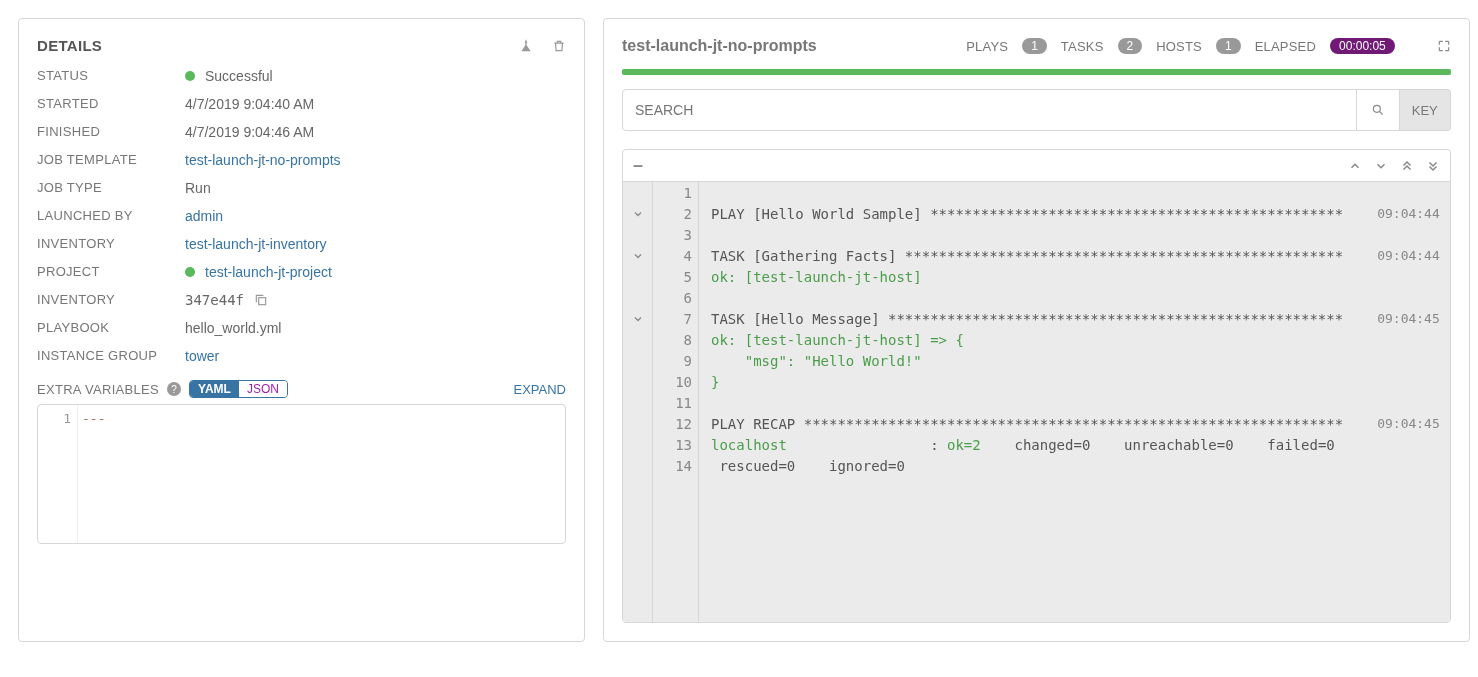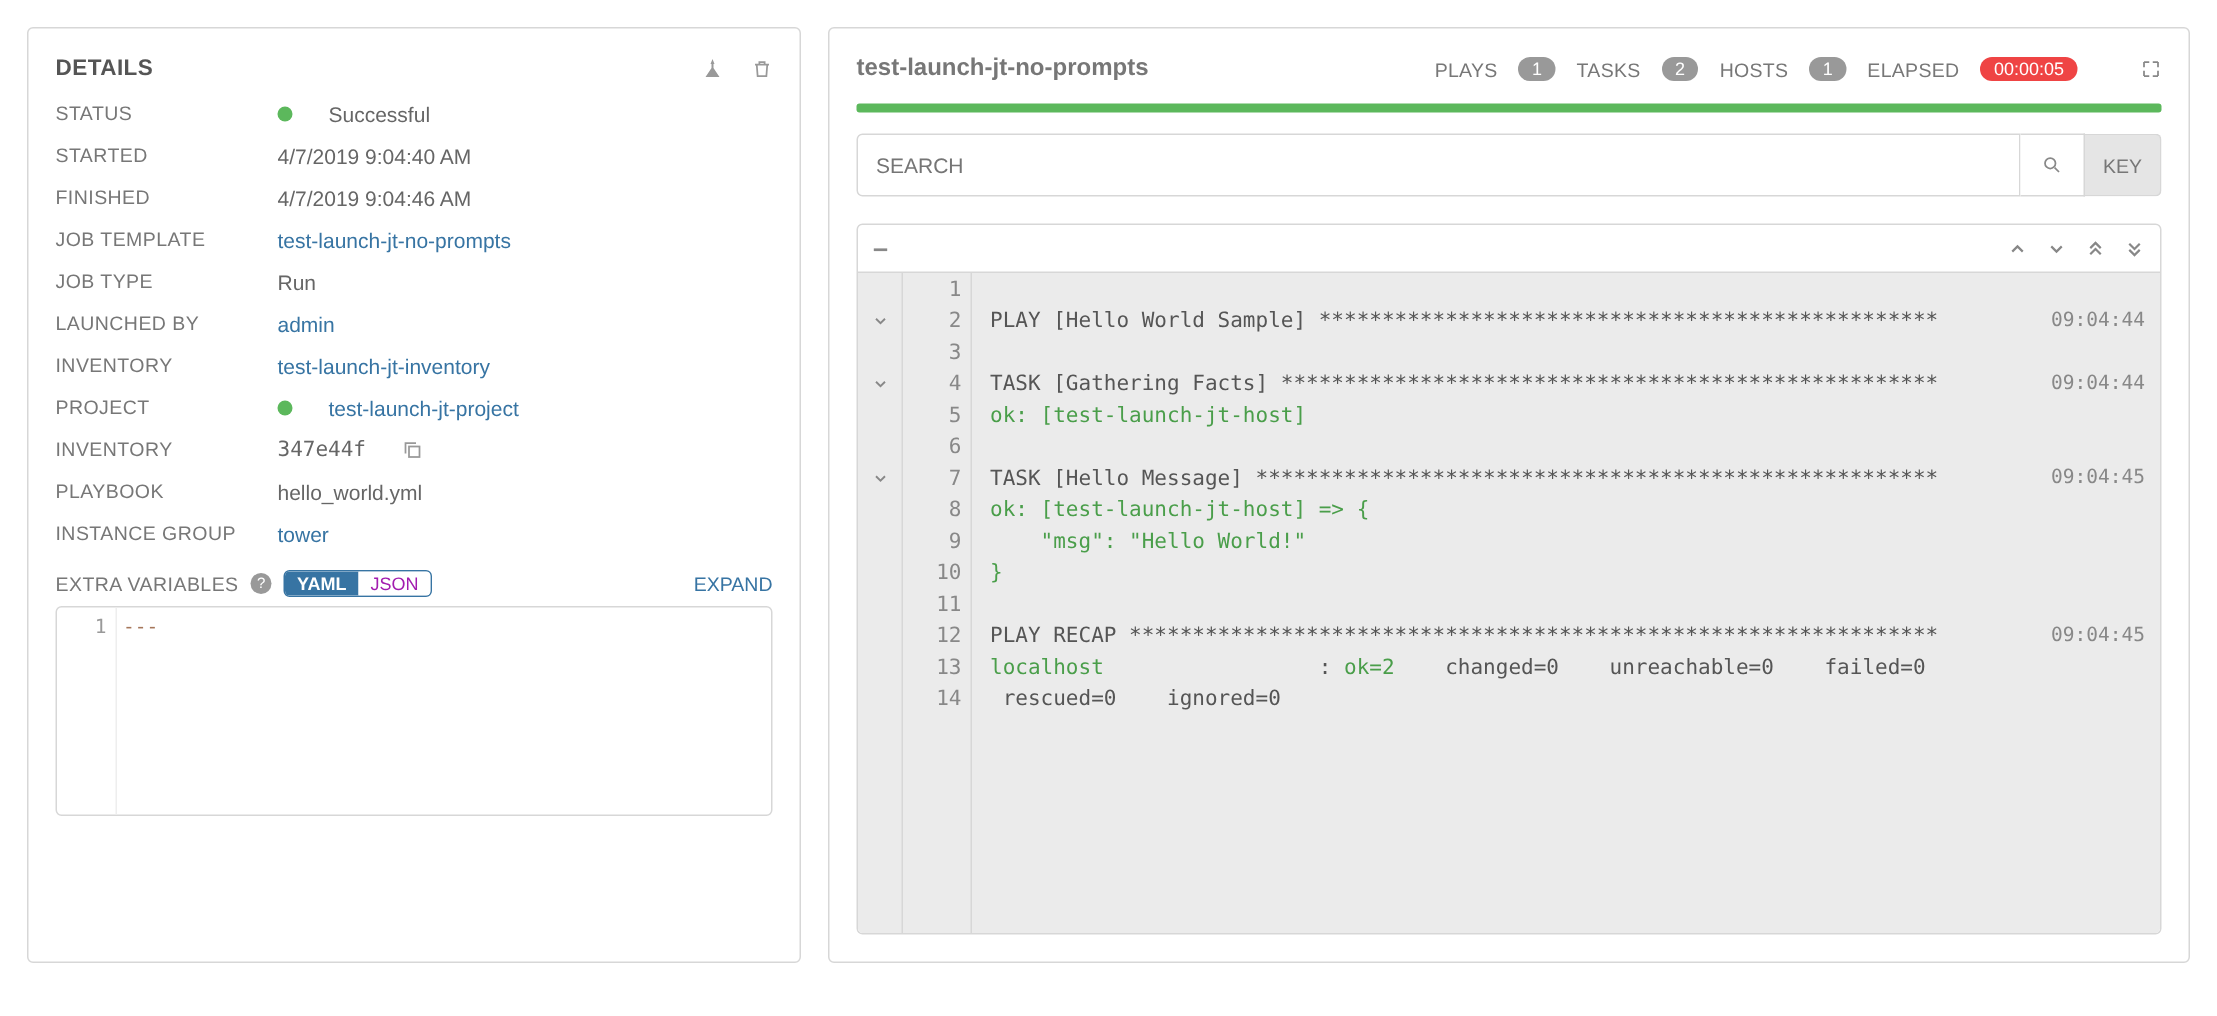--- a/index.html
+++ b/index.html
@@ -1,46 +1,46 @@
 <!DOCTYPE html>
 <html><head>
 <meta charset="utf-8">
 <style>
 * { box-sizing: border-box; margin: 0; padding: 0; }
 body { font-family: -apple-system, BlinkMacSystemFont, "Segoe UI", sans-serif; background: #fff; padding: 18px; display: flex; gap: 18px; font-size: 14px; color: #333; }
 .panel { border: 1px solid #d7d7d7; border-radius: 4px; background: #fff; padding: 18px; }
-.details-panel { width: 516px; flex-shrink: 0; }
+.details-panel { width: 567px; flex-shrink: 0; }
 .output-panel { flex: 1; }
 .details-header { display: flex; align-items: center; justify-content: space-between; margin-bottom: 12px; }
 .details-title { font-weight: 700; color: #555; font-size: 15px; letter-spacing: 0.3px; }
 .header-icons { display: flex; gap: 18px; color: #999; }
 .icon-btn { cursor: pointer; display:inline-flex; align-items:center; justify-content:center; }
 .row { display: flex; align-items: flex-start; min-height: 28px; padding: 2px 0; }
 .row-label { width: 148px; color: #777; letter-spacing: 0.3px; font-size: 13px; }
-.row-value { color: #666; display: flex; align-items: center; gap: 24px; }
+.row-value { color: #666; display: flex; align-items: center; gap: 10px; }
 .row-value.link { color: #3774a3; cursor: pointer; }
 .status-dot { width: 10px; height: 10px; border-radius: 50%; background: #5cb85c; display: inline-block; }
 .mono { font-family: "SFMono-Regular", Consolas, monospace; }
 .copy-icon { color: #999; cursor: pointer; display:inline-flex; }
 .extravars-row { display: flex; align-items: center; margin-top: 6px; gap: 8px; }
 .extravars-label { color: #777; font-size: 13px; letter-spacing: 0.3px; }
 .help-icon { width: 14px; height: 14px; border-radius: 50%; background: #999; color: #fff; font-size: 10px; display: inline-flex; align-items: center; justify-content: center; cursor: pointer; }
 .toggle-group { display: inline-flex; border: 1px solid #3774a3; border-radius: 4px; overflow: hidden; font-size: 12px; }
 .toggle-opt { padding: 1px 8px; cursor: pointer; color: #a21caf; background: #fff; }
 .toggle-opt.active { background: #3774a3; color: #fff; font-weight: 600; }
 .expand-btn { margin-left: auto; color: #3774a3; cursor: pointer; font-size: 13px; }
 .editor { margin-top: 6px; border: 1px solid #d7d7d7; border-radius: 4px; height: 140px; display: flex; font-family: "SFMono-Regular", Consolas, monospace; font-size: 13px; }
 .editor-gutter { width: 40px; border-right: 1px solid #eee; text-align: right; padding: 6px 6px 0 0; color: #999; }
 .editor-content { padding: 6px 0 0 4px; color: #a5765a; }
 .output-header { display: flex; align-items: center; justify-content: space-between; flex-wrap: wrap; }
 .job-name { color: #777; font-size: 16px; font-weight: 600; }
 .stats-row { display: flex; align-items: center; gap: 14px; color: #777; font-size: 13px; }
 .stat-label { letter-spacing: 0.2px; }
 .badge { background: #999; color: #fff; border-radius: 10px; padding: 1px 9px; font-size: 12px; min-width: 20px; text-align: center; }
-.badge.dark { background: #ef4444; }
+.badge.dark { background: #701a75; }
 .progress-bar { height: 6px; background: #5cb85c; margin-top: 14px; border-radius: 2px; }
 .search-row { display: flex; margin-top: 14px; }
 .search-input { flex: 1; border: 1px solid #d7d7d7; border-radius: 4px 0 0 4px; padding: 12px 12px; font-size: 14px; color: #777; outline: none; }
 .search-btn { border: 1px solid #d7d7d7; border-left: none; background: #fff; padding: 0 14px; cursor: pointer; color: #888; display:flex; align-items:center; }
 .key-btn { border: 1px solid #d7d7d7; border-left: none; border-radius: 0 4px 4px 0; background: #e5e5e5; padding: 0 12px; cursor: pointer; color: #777; font-size: 13px; }
 .log-container { margin-top: 18px; border: 1px solid #d7d7d7; border-radius: 4px; overflow: hidden; }
 .log-toolbar { display: flex; align-items: center; justify-content: space-between; padding: 5px 10px; border-bottom: 1px solid #d7d7d7; color: #888; }
 .log-toolbar-left, .log-toolbar-right { display: flex; gap: 12px; }
 .log-small-btn { cursor: pointer; display:inline-flex; }
 .log-body { display: flex; min-height: 440px; font-family: "SFMono-Regular", Consolas, monospace; font-size: 14px; }

